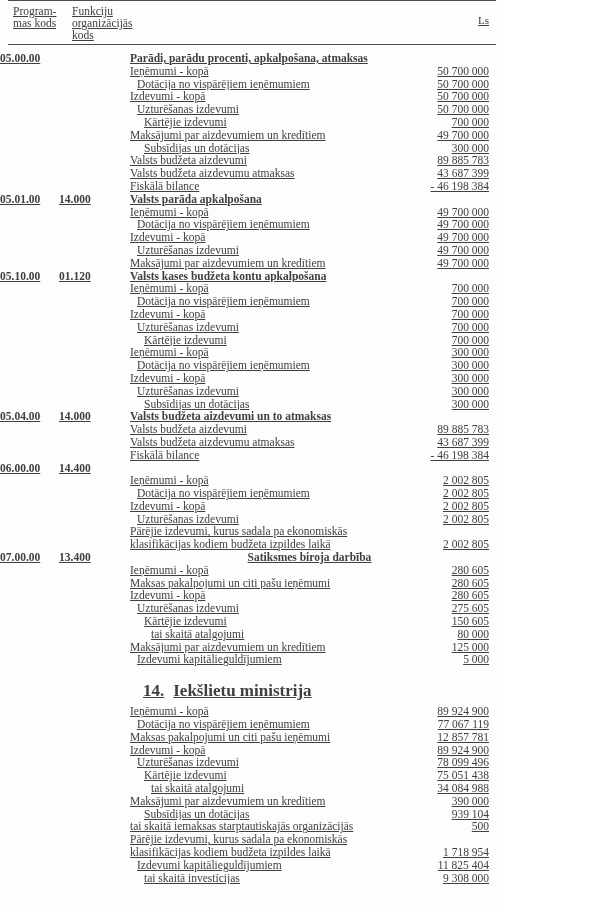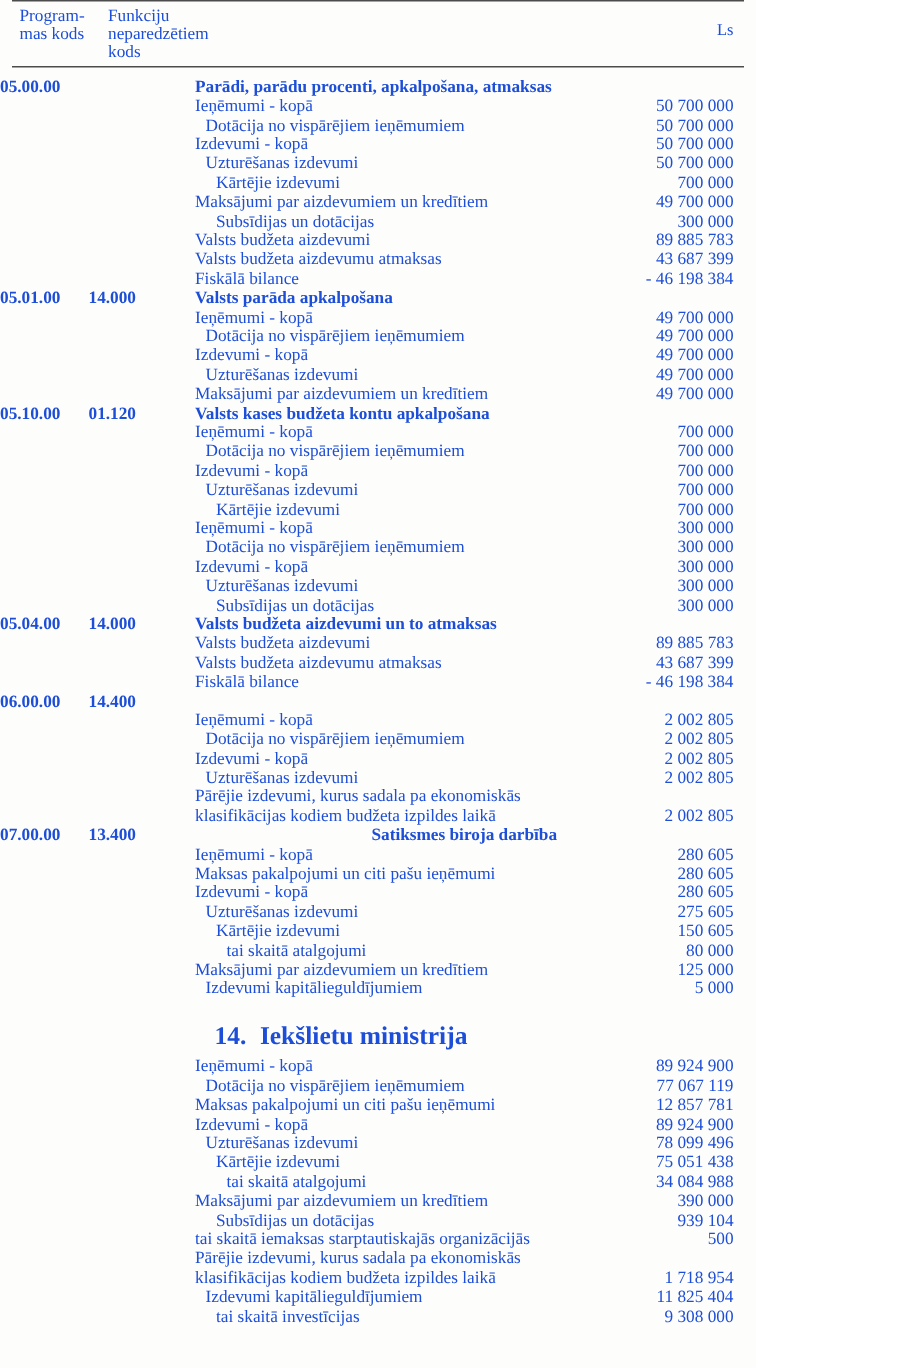--- a/index.html
+++ b/index.html
@@ -1,23 +1,24 @@
 <!DOCTYPE html>
 <html><head>
 <meta charset="utf-8">
 <style>
   html,body{margin:0;padding:0;}
   .page{
     width:504px;height:912px;
     background:#fdfdfb;
     font-family:"Liberation Serif","DejaVu Serif",serif;
-    color:#1d4ed8;
+    color:#404040;
     position:relative;
     overflow:hidden;
     box-sizing:border-box;
+    text-decoration:underline;
   }
   .rule{
     height:0;
     border-top:1.6px solid #4c4c4c;
     margin:0 8px;
   }
   .hdr{
     display:flex;
     padding:4px 15px 3px 13px;
     font-size:11.5px;
@@ -58,21 +59,21 @@
 
   <div class="rule"></div>
 
   <div class="hdr">
     <div class="hdr-c1">
       <div>Program-</div>
       <div>mas kods</div>
     </div>
     <div class="hdr-c2">
       <div>Funkciju</div>
-      <div>neparedzētiem</div>
+      <div>organizācijās</div>
       <div>kods</div>
     </div>
     <div class="hdr-ls">Ls</div>
   </div>
 
   <div class="rule"></div>
 
   <div class="rows">
       <div class="row">
         <span class="c-prog">05.00.00</span>

